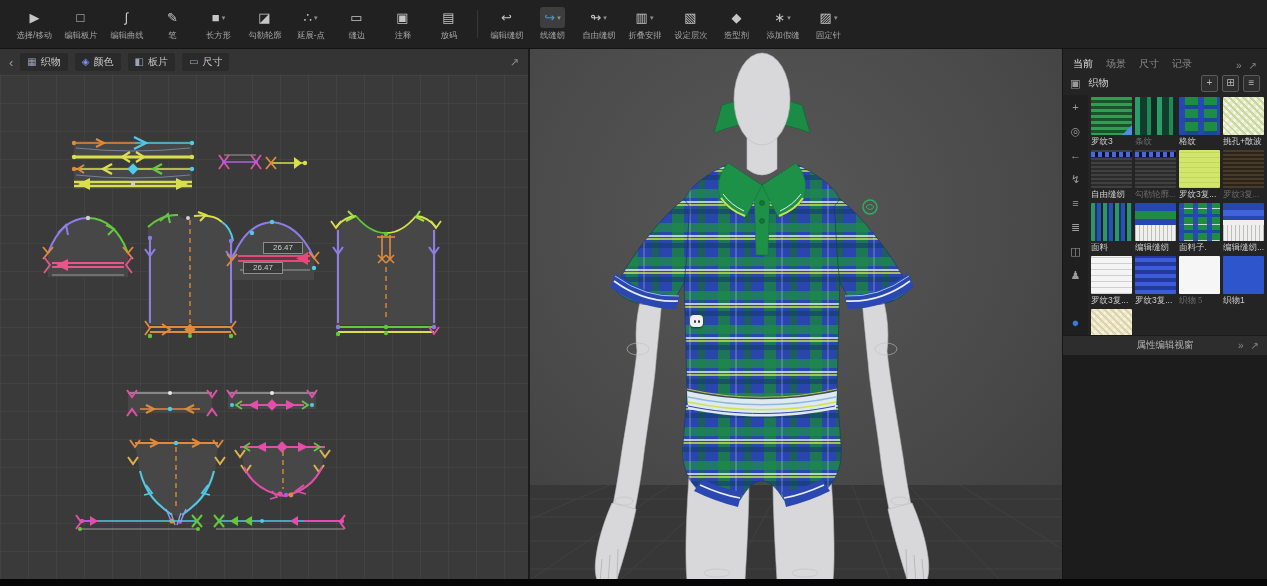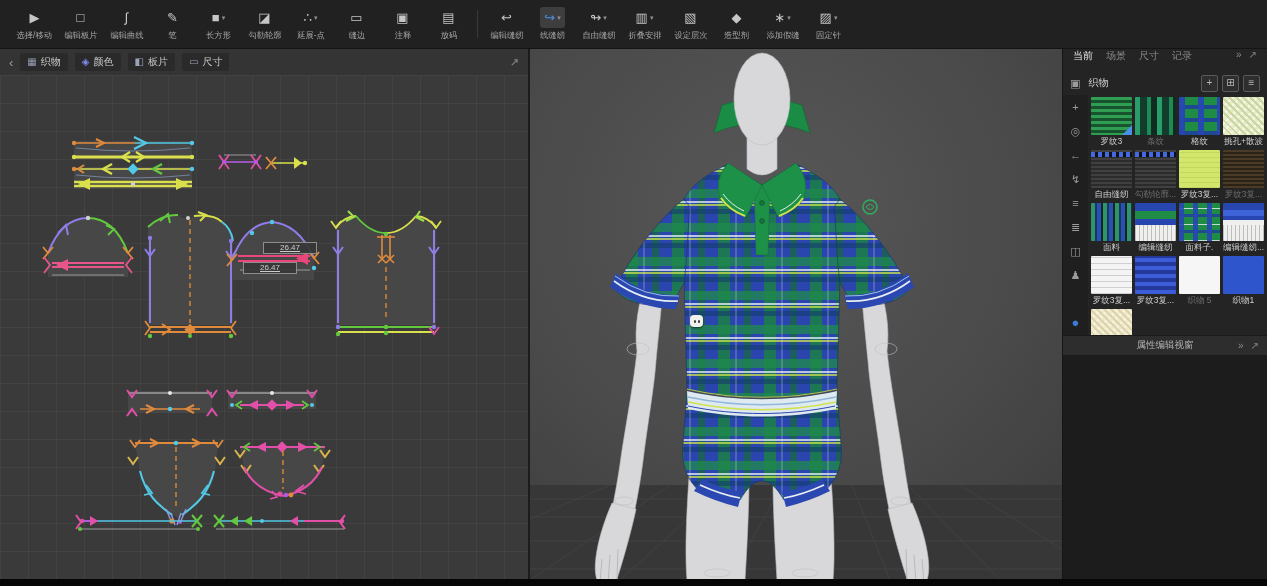--- a/index.html
+++ b/index.html
@@ -25,46 +25,46 @@
   .back{color:#999;font-size:13px;line-height:1;}
   .ptab{display:flex;align-items:center;gap:4px;background:#2a2a2a;border-radius:2px;padding:2px 7px;font-size:10px;color:#c9c9c9;}
   .pticon{font-size:10px;color:#9aa4b8;line-height:1;}
   .pticon.color{color:#7f8cf0;}
   .p2d-expand{margin-left:auto;color:#8a8a8a;font-size:11px;}
   .p2d-canvas{flex:1;position:relative;background-color:#3a3a3a;
     background-image:linear-gradient(rgba(255,255,255,.04) 1px,transparent 1px),
                      linear-gradient(90deg,rgba(255,255,255,.04) 1px,transparent 1px);
     background-size:28px 28px;}
   .p2d-canvas svg{position:absolute;inset:0;}
-  .meas{position:absolute;background:rgba(55,55,55,.92);border:1px solid #8d8d8d;color:#cccccc;font-size:8px;padding:0 16px;line-height:10px;text-decoration:underline;}
+  .meas{position:absolute;background:rgba(55,55,55,.92);border:1px solid #8d8d8d;color:#cccccc;font-size:8px;padding:0 9px;line-height:10px;}
 
   
   .viewport{width:532px;position:relative;background:#454545;overflow:hidden;}
   .viewport svg{display:block;}
   .pin{position:absolute;left:160px;top:266px;width:13px;height:12px;background:#f0f0ee;border-radius:4px;display:flex;align-items:center;justify-content:center;gap:2px;box-shadow:0 1px 2px rgba(0,0,0,.55);}
   .pin .dot{width:2px;height:3px;background:#2e2e2e;border-radius:50%;}
 
   
   .panel-right{width:205px;background:#242424;display:flex;flex-direction:column;box-sizing:border-box;border-left:1px solid #161616;}
-  .r-tabs{height:22px;display:flex;align-items:flex-start;gap:13px;padding:0 10px;font-size:10px;color:#8a8a8a;flex:none;}
+  .r-tabs{height:22px;display:flex;align-items:flex-end;gap:13px;padding:0 10px;font-size:10px;color:#8a8a8a;flex:none;}
   .r-tab.active{color:#eaeaea;}
   .r-corner{margin-left:auto;display:flex;gap:7px;color:#8a8a8a;font-size:10px;}
   .r-section{height:24px;display:flex;align-items:center;gap:8px;padding:0 7px;font-size:10px;color:#d2d2d2;flex:none;}
   .sec-icon{color:#9a9a9a;font-size:11px;line-height:1;}
   .sec-btns{margin-left:auto;display:flex;gap:4px;}
   .sec-btn{width:15px;height:15px;border:1px solid #5a5a5a;border-radius:2px;color:#b8b8b8;font-size:10px;display:flex;align-items:center;justify-content:center;background:#2e2e2e;line-height:1;}
   .r-body{height:240px;display:flex;overflow:hidden;flex:none;}
   .r-strip{width:25px;background:#1f1f1f;display:flex;flex-direction:column;align-items:center;padding:7px 0 6px;gap:13px;color:#9c9c9c;font-size:11px;flex:none;}
   .sglyph{line-height:1;}
   .sglyph.sphere{margin-top:auto;color:#3a7bd5;font-size:13px;}
-  .r-grid{flex:1;display:grid;grid-template-columns:repeat(4,1fr);gap:3px;padding:2px 3px;align-content:start;overflow:hidden;text-align:center;}
+  .r-grid{flex:1;display:grid;grid-template-columns:repeat(4,1fr);gap:3px;padding:2px 3px;align-content:start;overflow:hidden;}
   .fcell{display:flex;flex-direction:column;}
   .fthumb{height:38px;border-radius:1px;position:relative;overflow:hidden;}
   .fname{font-size:8.5px;color:#cfcfcf;line-height:12px;height:12px;white-space:nowrap;overflow:hidden;}
-  .fcell.dim .fname{color:#6d6d6d;}
+  .fcell.dim .fname{color:#6d6d6d;font-family:Liberation Serif, serif;}
 
   .t1{background:repeating-linear-gradient(180deg,#2f9e52 0 3px,#17532c 3px 6px);}
   .t1::after{content:"";position:absolute;right:0;bottom:0;border-left:10px solid transparent;border-bottom:10px solid #4a8fe8;}
   .t2{background:repeating-linear-gradient(90deg,#2a9e6a 0 5px,#123c2c 5px 12px,#1f8a55 12px 16px,#0e2c20 16px 22px);}
   .t3{background-color:#1f8c46;background-image:repeating-linear-gradient(90deg,rgba(38,70,180,.95) 0 6px,transparent 6px 19px),repeating-linear-gradient(0deg,rgba(30,60,160,.85) 0 4px,transparent 4px 13px);}
   .t4{background:#e6eccb;background-image:repeating-linear-gradient(45deg,#c9d6a2 0 2px,transparent 2px 5px),repeating-linear-gradient(-45deg,#f4f6e2 0 2px,transparent 2px 6px);}
   .t5,.t6{background:repeating-linear-gradient(0deg,#404040 0 2px,#2b2b2b 2px 4px);}
   .t5::before,.t6::before{content:"";position:absolute;top:2px;left:0;right:0;height:5px;background:repeating-linear-gradient(90deg,#4468e0 0 4px,#101018 4px 7px);}
   .t7{background:#d3e66c;background-image:repeating-linear-gradient(0deg,rgba(180,200,80,.5) 0 1px,transparent 1px 5px);}
   .t8{background:repeating-linear-gradient(0deg,#4a3b28 0 2px,#2b2317 2px 4px);}

